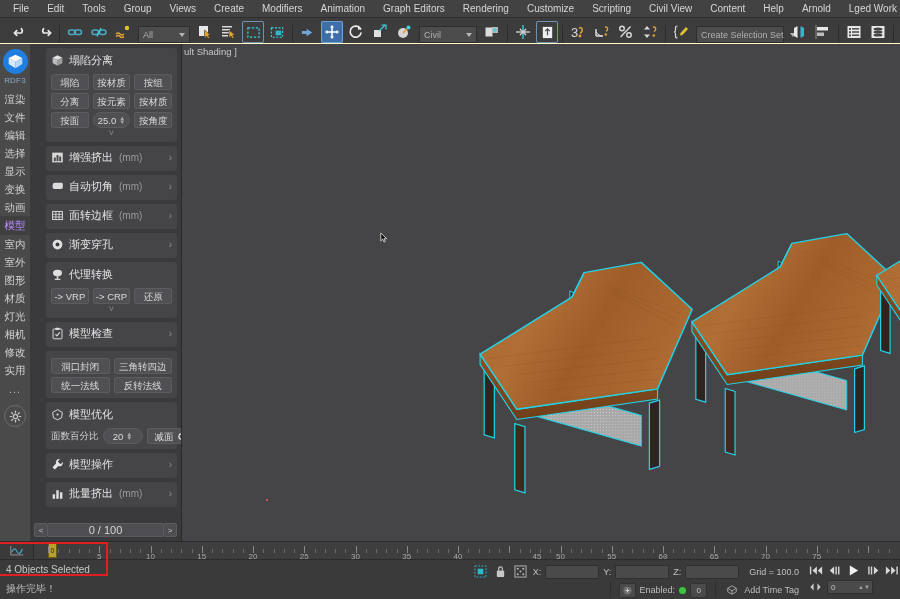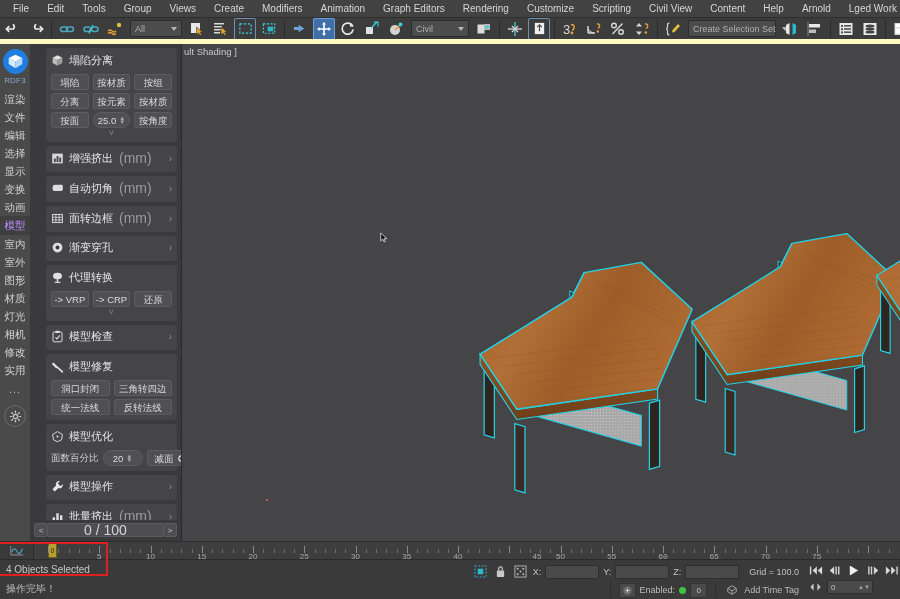--- a/index.html
+++ b/index.html
@@ -23,23 +23,23 @@
   }
   .menu-item {
     font-size: 10px; color: #d6d6d6;
     padding: 0 9px; line-height: 18px;
     white-space: nowrap; cursor: default;
   }
 
   
   .toolbar {
     height: 26px; background: #3c3c3c;
-    display: flex; align-items: center;
-    flex: 0 0 26px; padding-left: 0;
-    border-bottom: 5px solid #fef9c3;
+    display: flex; align-items: flex-end;
+    flex: 0 0 26px; padding-left: 8px;
+    border-bottom: 1px solid #fef9c3;
     overflow: hidden;
   }
   .tb {
     width: 22px; height: 22px;
     display: flex; align-items: center; justify-content: center;
     margin: 0 1px; border-radius: 2px;
     position: relative; flex: 0 0 auto;
   }
   .tb.active { background: #3f6fa8; box-shadow: inset 0 0 0 1px #6fa0d6; }
   .tb.outline { box-shadow: inset 0 0 0 1px #6f8fb5; }
@@ -105,21 +105,21 @@
   .card.flat { padding: 3px 5px; }
   .card-hd {
     display: flex; align-items: center;
     font-size: 11px; color: #e4e4e4;
     padding: 1px 0 3px 0; gap: 5px;
   }
   .card-hd .ic {
     width: 13px; height: 13px; flex: 0 0 13px;
     display: flex; align-items: center; justify-content: center;
   }
-  .card-hd .unit { font-size: 14px; color: #9a9a9a; margin-left: 1px; }
+  .card-hd .unit { font-size: 10px; color: #9a9a9a; margin-left: 1px; }
   .card-hd .chev { margin-left: auto; color: #8c8c8c; font-size: 10px; }
 
   .btnrow { display: flex; gap: 4px; margin-top: 3px; }
   .pbtn {
     flex: 1 1 0; min-width: 0;
     background: #505054; border: 1px solid #5c5c60;
     border-radius: 2px; font-size: 9.5px; color: #dcdcdc;
     text-align: center; line-height: 15px; height: 16px;
     white-space: nowrap; overflow: hidden;
   }
@@ -139,21 +139,21 @@
     background: #3a3a3c; padding: 3px 4px 4px 4px; flex: 0 0 auto;
   }
   .pg-btn {
     width: 14px; height: 14px; background: #4e4e52;
     border: 1px solid #5c5c60; border-radius: 2px;
     font-size: 8px; color: #c8c8c8; text-align: center; line-height: 13px;
   }
   .pg-track {
     flex: 1 1 auto; height: 14px; background: #4e4e52;
     border: 1px solid #5c5c60; border-left: 0; border-right: 0;
-    font-size: 14px; color: #d4d4d4; text-align: center; line-height: 13px;
+    font-size: 11px; color: #d4d4d4; text-align: center; line-height: 13px;
   }
 
   
   .viewport {
     flex: 1 1 auto; position: relative;
     background: #454548; overflow: hidden;
   }
   .vp-label {
     position: absolute; top: 2px; left: 2px;
     font-size: 9.5px; color: #c8c8c8; white-space: nowrap;
@@ -641,29 +641,20 @@
                   <rect x="2.5" y="2.5" width="11" height="12" rx="1" stroke="#dcdcdc" stroke-width="1.2" fill="none"></rect>
                   <rect x="5.5" y="1" width="5" height="2.6" rx=".6" fill="#dcdcdc"></rect>
                   <path d="M5.5 9 L7.3 11 L10.8 6.5" stroke="#dcdcdc" stroke-width="1.4" fill="none"></path>
                 </svg>
               </span>
               <span>模型检查</span>
               <span class="chev">›</span>
             </div>
           </div>
           <div class="card">
-            <div class="card-hd">
-              <span class="ic">
-                <svg width="13" height="13" viewBox="0 0 16 16">
-                  <path d="M3 3 L8.5 8.5 L6.5 10.5 L1 5 Z" fill="#e4e4e4"></path>
-                  <path d="M8 9 L14 14.5" stroke="#e4e4e4" stroke-width="2" stroke-linecap="round"></path>
-                </svg>
-              </span>
-              <span>模型修复</span>
-            </div>
             <div class="btnrow">
               <div class="pbtn">洞口封闭</div>
               <div class="pbtn">三角转四边</div>
             </div>
             <div class="btnrow">
               <div class="pbtn">统一法线</div>
               <div class="pbtn">反转法线</div>
             </div>
           </div>
           <div class="card">

